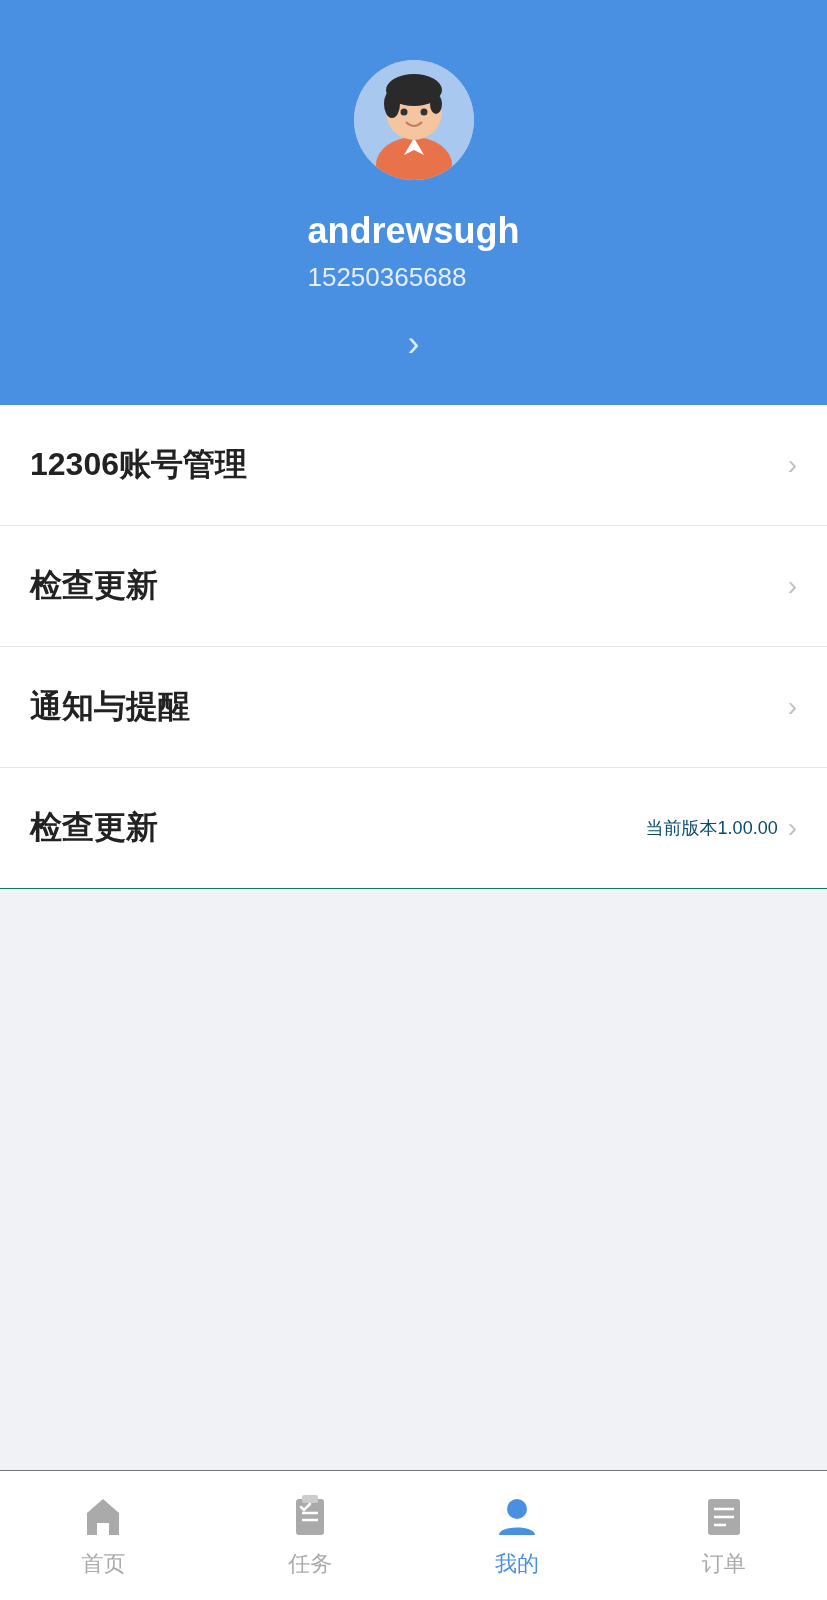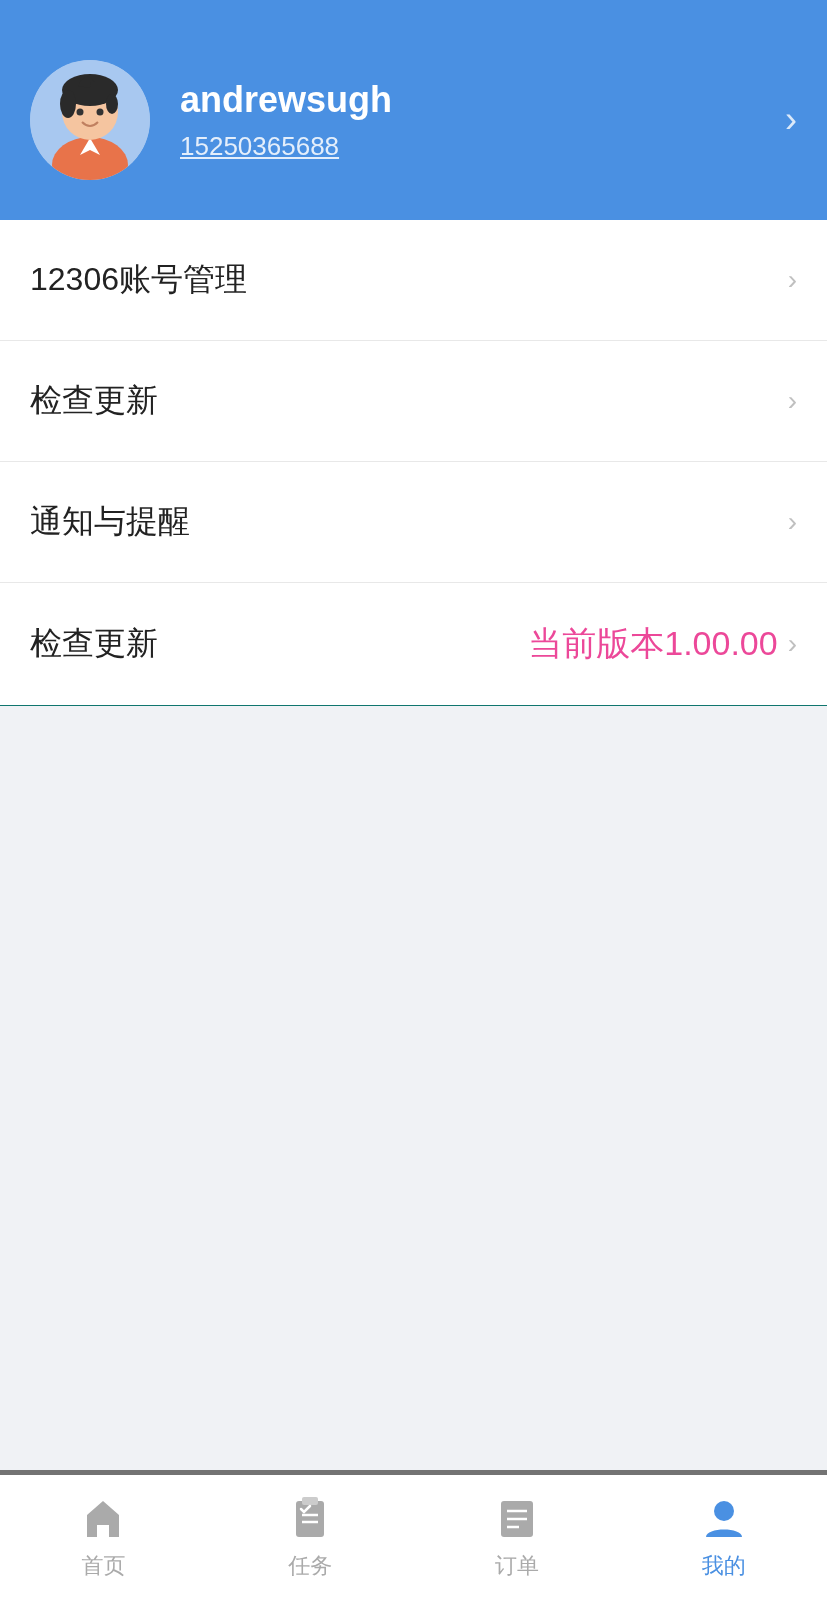--- a/index.html
+++ b/index.html
@@ -15,20 +15,21 @@
 
     
     .profile-header {
       background: #4a90e2;
       padding: 60px 30px 40px 30px;
       display: flex;
       align-items: center;
       gap: 30px;
       cursor: pointer;
       position: relative;
+      flex-direction: column;
     }
     .avatar-wrapper {
       width: 120px;
       height: 120px;
       border-radius: 50%;
       background: #a8c8f0;
       overflow: hidden;
       flex-shrink: 0;
       display: flex;
       align-items: flex-end;
@@ -44,21 +45,20 @@
     }
     .profile-name {
       color: #fff;
       font-size: 36px;
       font-weight: 600;
       margin-bottom: 10px;
     }
     .profile-phone {
       color: rgba(255,255,255,0.85);
       font-size: 26px;
-      text-decoration: underline;
     }
     .profile-chevron {
       color: rgba(255,255,255,0.8);
       font-size: 36px;
       font-weight: 300;
     }
 
     
     .menu-list {
       background: #fff;
@@ -73,46 +73,47 @@
       border-bottom: 1px solid #e8e8e8;
       cursor: pointer;
       background: #fff;
     }
     .menu-item:last-child {
       border-bottom: 1px solid #0f766e;
     }
     .menu-item-left {
       font-size: 32px;
       color: #222;
+      font-weight: bold;
     }
     .menu-item-right {
       display: flex;
       align-items: center;
       gap: 10px;
     }
     .menu-item-value {
-      font-size: 34px;
-      color: #ec4899;
+      font-size: 18px;
+      color: #0c4a6e;
     }
     .menu-chevron {
       color: #c0c0c0;
       font-size: 28px;
     }
 
     
     .spacer {
       flex: 1;
       background: #f0f2f5;
       min-height: 500px;
     }
 
     
     .bottom-nav {
       background: #fff;
-      border-top: 5px solid #737373;
+      border-top: 1px solid #737373;
       display: flex;
       height: 130px;
       flex-shrink: 0;
     }
     .nav-item {
       flex: 1;
       display: flex;
       flex-direction: column;
       align-items: center;
       justify-content: center;
@@ -209,27 +210,27 @@
       <rect x="10" y="6" width="28" height="36" rx="3" fill="#aaa"></rect>
       <rect x="16" y="2" width="16" height="8" rx="2" fill="#ccc"></rect>
       <line x1="16" y1="20" x2="32" y2="20" stroke="white" stroke-width="2.5"></line>
       <line x1="16" y1="27" x2="32" y2="27" stroke="white" stroke-width="2.5"></line>
       <polyline points="15,14 18,17 24,11" stroke="white" stroke-width="2.5" fill="none" stroke-linecap="round"></polyline>
     </svg>
     <span class="nav-label">任务</span>
   </div>
   <div class="nav-item">
     <svg class="nav-svg" viewBox="0 0 48 48" fill="none" xmlns="http://www.w3.org/2000/svg">
+      <circle cx="24" cy="16" r="10" fill="#4a90e2"></circle>
+      <path d="M6 42C6 32 42 32 42 42" fill="#4a90e2"></path>
+    </svg>
+    <span class="nav-label active">我的</span>
+  </div>
+  <div class="nav-item">
+    <svg class="nav-svg" viewBox="0 0 48 48" fill="none" xmlns="http://www.w3.org/2000/svg">
       <rect x="8" y="6" width="32" height="36" rx="3" fill="#aaa"></rect>
       <line x1="14" y1="16" x2="34" y2="16" stroke="white" stroke-width="2.5"></line>
       <line x1="14" y1="24" x2="34" y2="24" stroke="white" stroke-width="2.5"></line>
       <line x1="14" y1="32" x2="26" y2="32" stroke="white" stroke-width="2.5"></line>
     </svg>
     <span class="nav-label">订单</span>
   </div>
-  <div class="nav-item">
-    <svg class="nav-svg" viewBox="0 0 48 48" fill="none" xmlns="http://www.w3.org/2000/svg">
-      <circle cx="24" cy="16" r="10" fill="#4a90e2"></circle>
-      <path d="M6 42C6 32 42 32 42 42" fill="#4a90e2"></path>
-    </svg>
-    <span class="nav-label active">我的</span>
-  </div>
 </div>
 
 </body></html>

